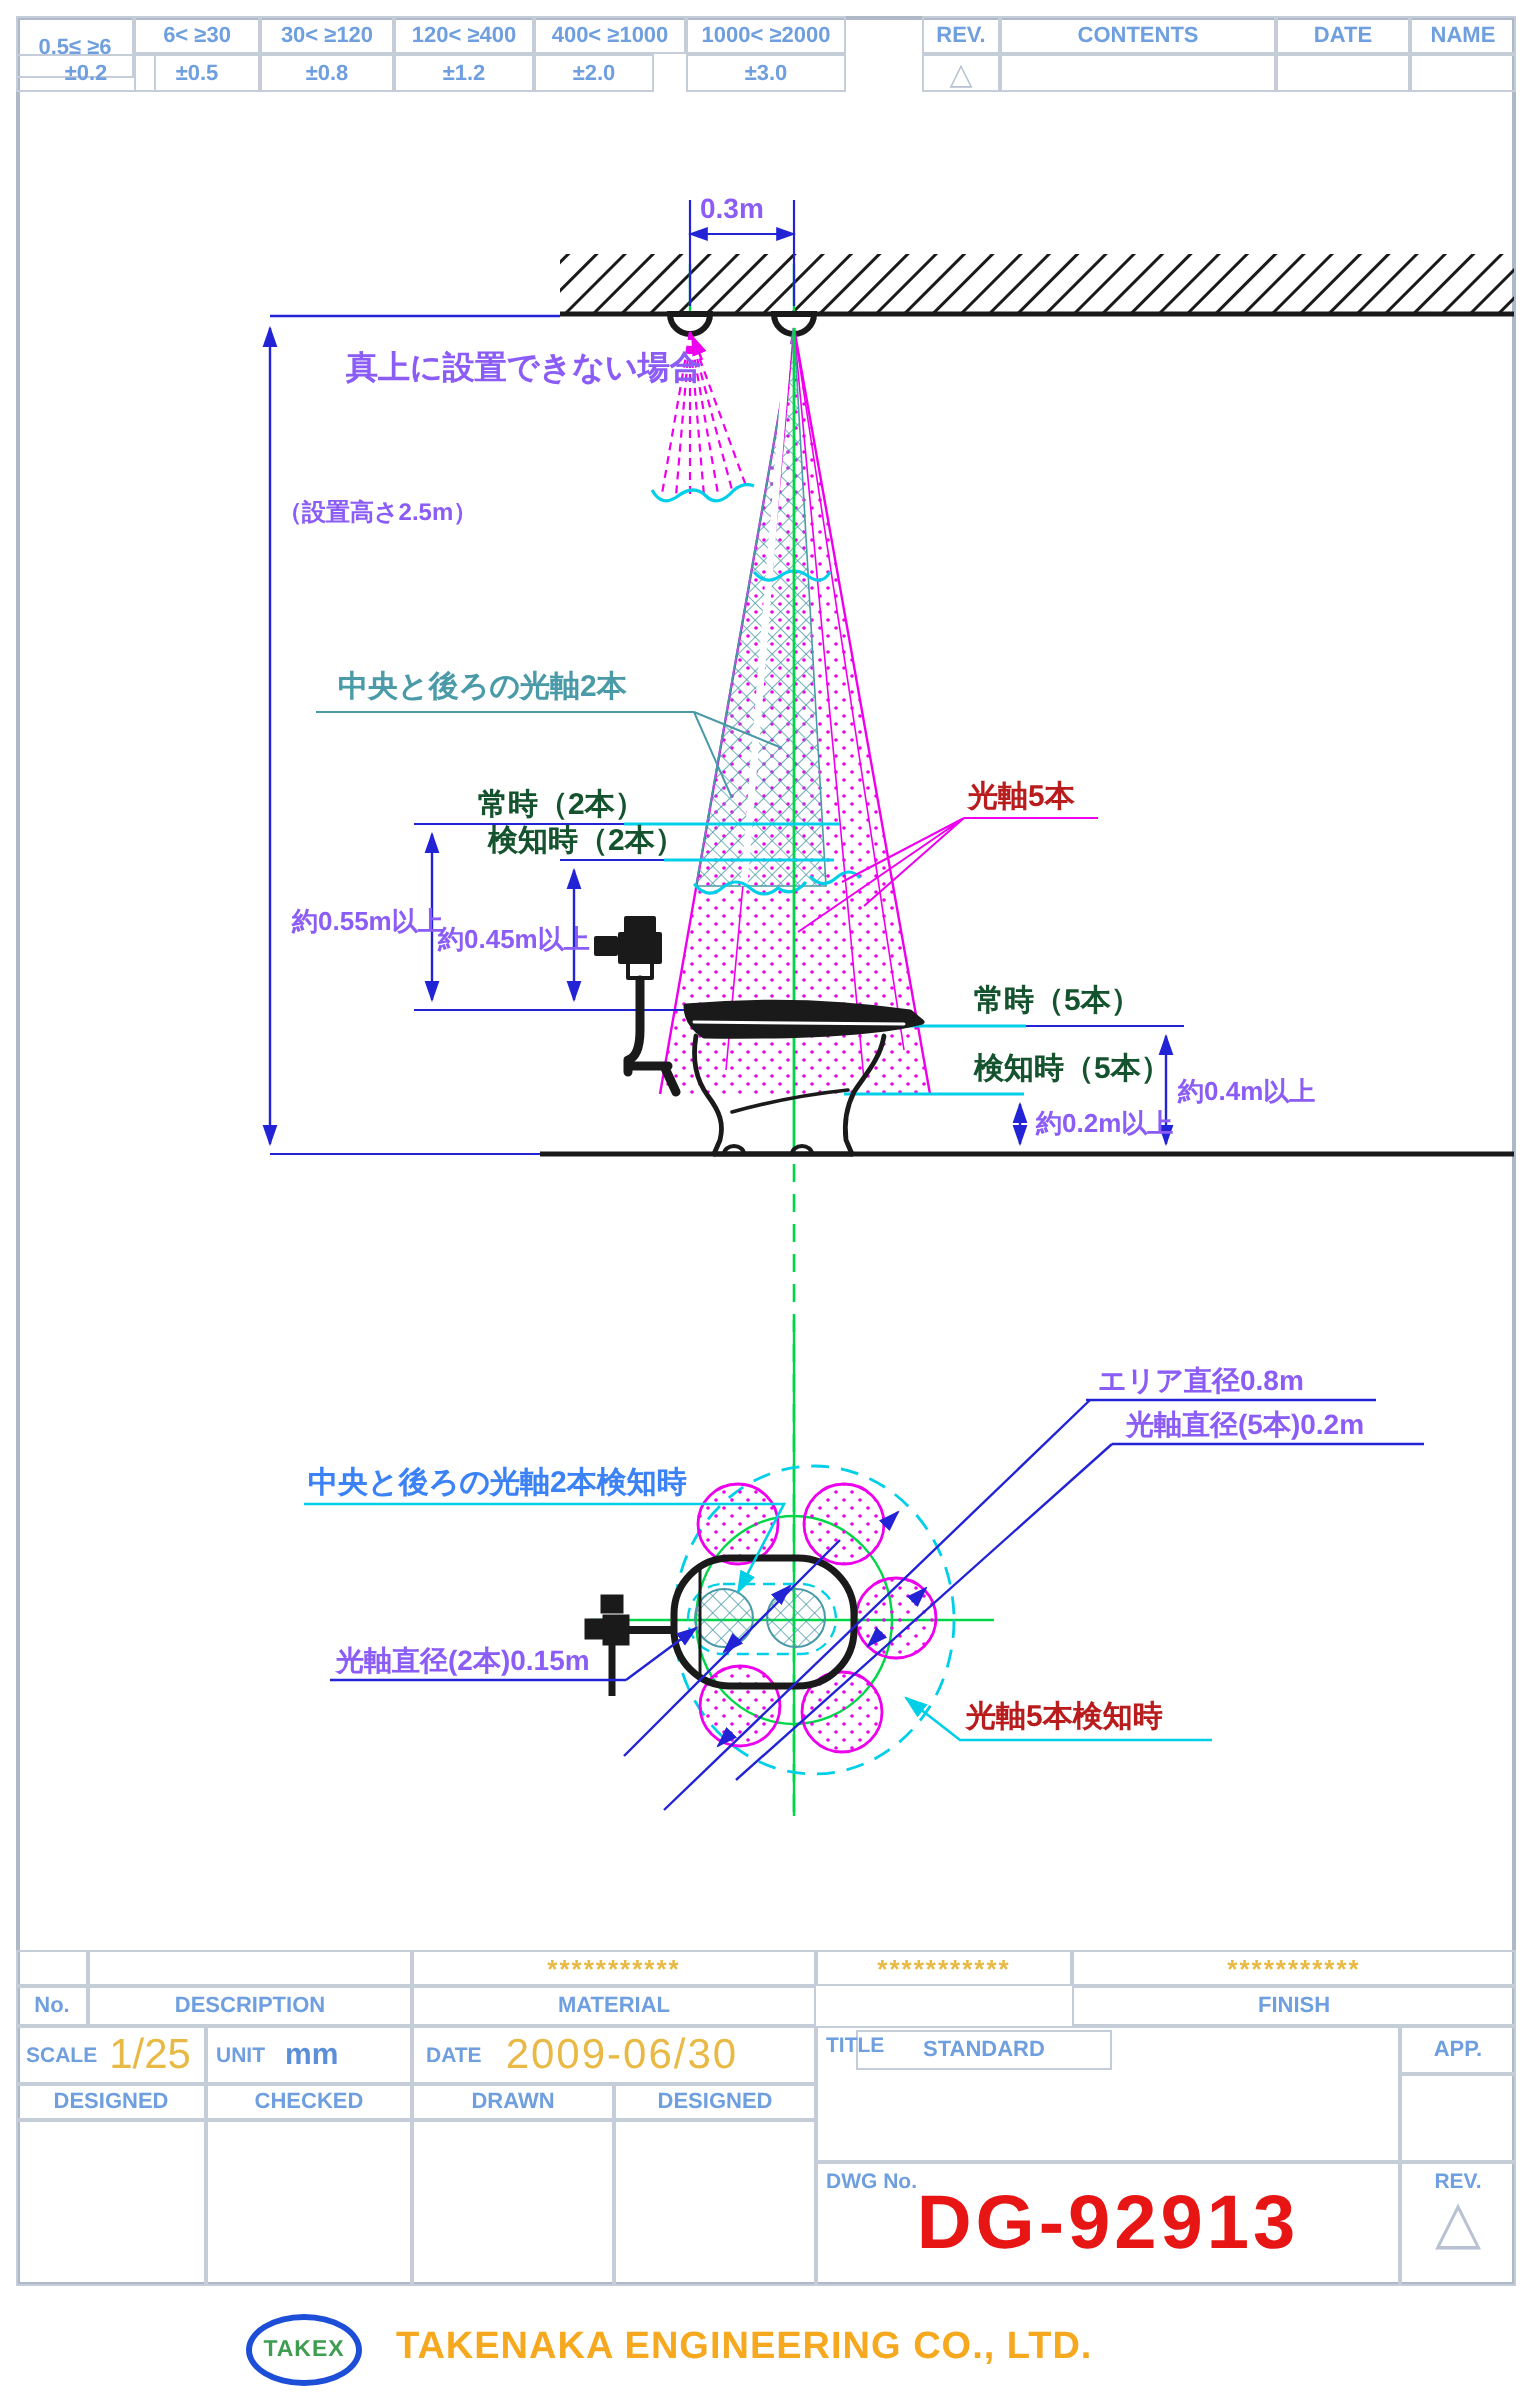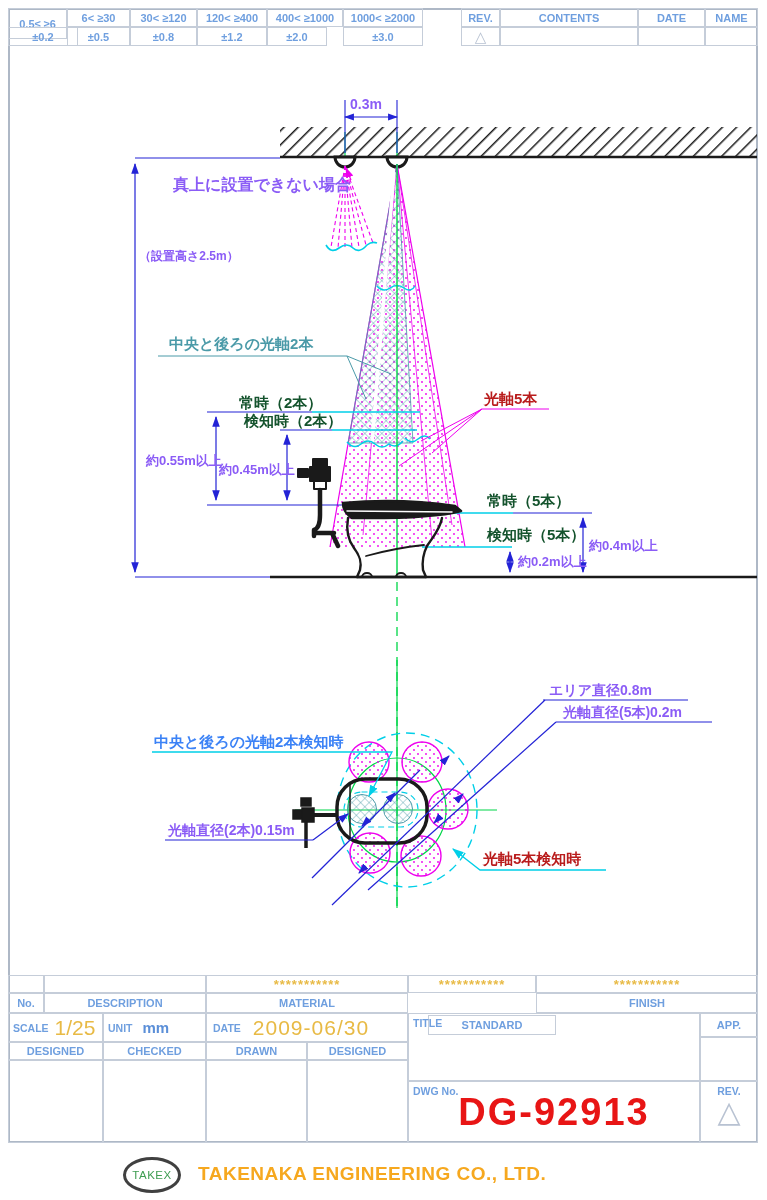--- a/index.html
+++ b/index.html
@@ -16,23 +16,23 @@
   .red{color:#e81515;}
   .cell{position:absolute;border:1px solid #c5cdd9;box-sizing:border-box;color:#6f9fdf;
         font-size:11px;font-weight:bold;display:flex;align-items:center;justify-content:center;
         background:transparent;}
   .cell .small-tag{position:absolute;left:4px;top:3px;font-size:10.5px;color:#6f9fdf;}
   .stars{color:#e8ba45;font-size:13px;letter-spacing:1px;font-weight:bold;}
   .tri{color:#b8c2d2;font-weight:normal;}
   #border-frame{position:absolute;left:8px;top:8px;width:750px;height:1135px;
         border:2px solid #aeb8c6;box-sizing:border-box;}
   #logo-ellipse{position:absolute;left:123px;top:1157px;width:58px;height:36px;
-        border:3px solid #404040;border-radius:50%;box-sizing:border-box;
+        border:3px solid #1d4ed8;border-radius:50%;box-sizing:border-box;
         display:flex;align-items:center;justify-content:center;
-        color:#3f9d52;font-size:11.5px;font-weight:normal;letter-spacing:.5px;}
+        color:#3f9d52;font-size:11.5px;font-weight:bold;letter-spacing:.5px;}
   #company-name{position:absolute;left:198px;top:1163px;font-size:19px;font-weight:bold;
         color:#f6a81f;letter-spacing:.5px;}
 </style>
 </head>
 <body>
 
 <div id="sheet">
 
   <div id="border-frame"></div>
 

